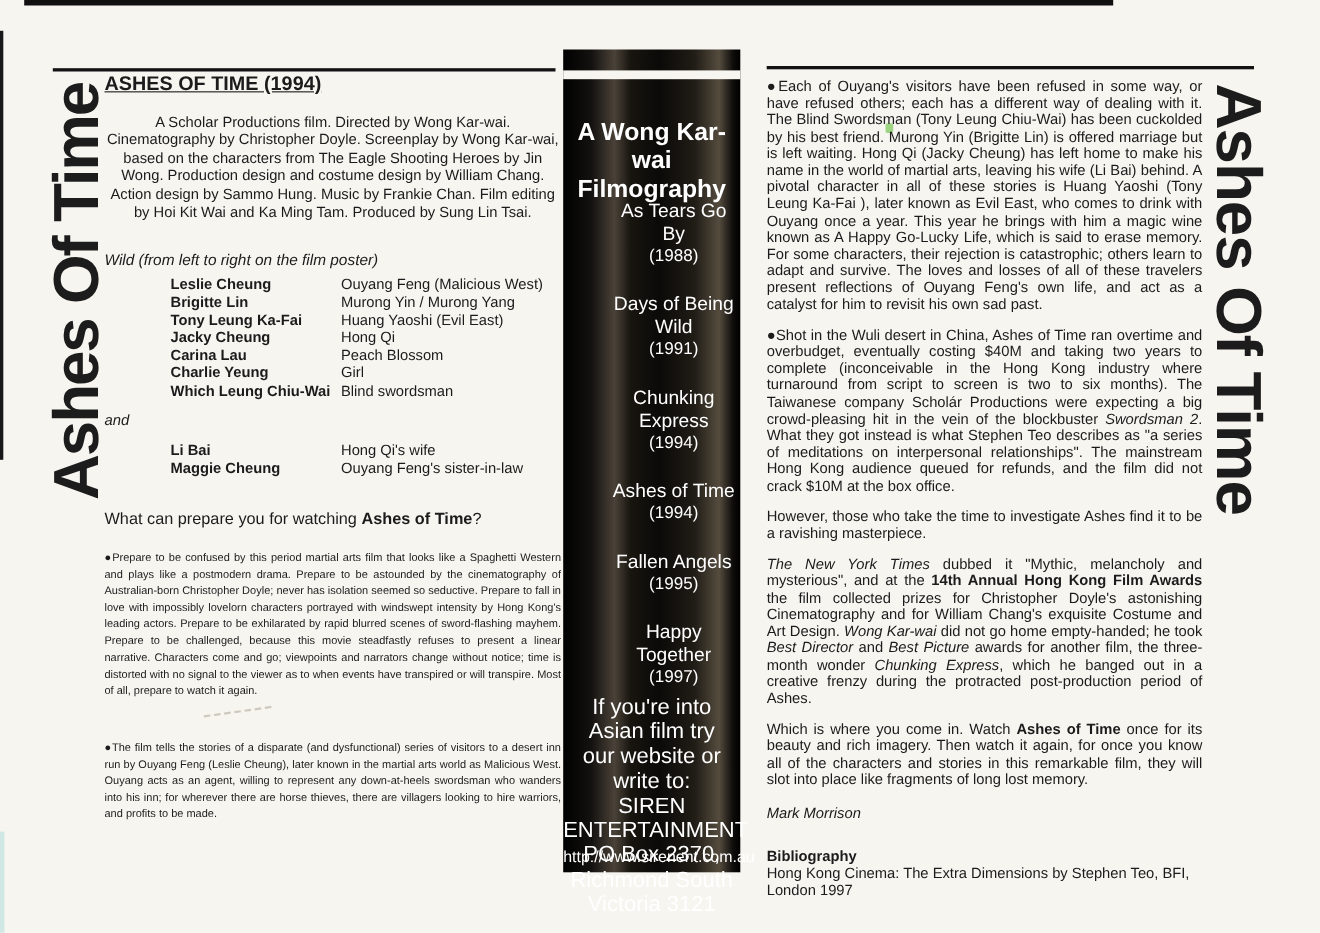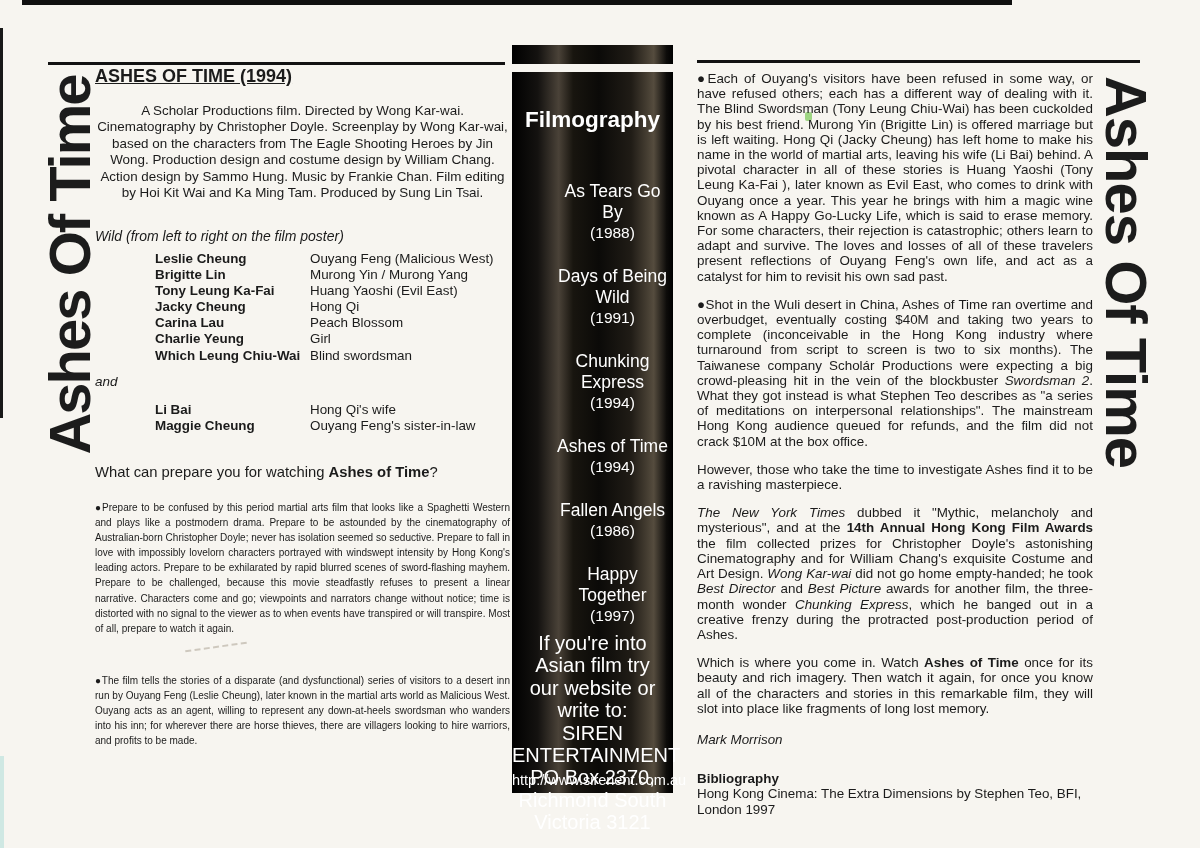--- a/index.html
+++ b/index.html
@@ -139,20 +139,21 @@
   </div>
 
   <p class="lp-question"><span>What can prepare you for watching </span><span style="font-weight: 700;">Ashes of Time</span><span>?</span></p>
   <p class="body-par lp-b1">●Prepare to be confused by this period martial arts film that looks like a Spaghetti Western and plays like a postmodern drama. Prepare to be astounded by the cinematography of Australian-born Christopher Doyle; never has isolation seemed so seductive. Prepare to fall in love with impossibly lovelorn characters portrayed with windswept intensity by Hong Kong's leading actors. Prepare to be exhilarated by rapid blurred scenes of sword-flashing mayhem. Prepare to be challenged, because this movie steadfastly refuses to present a linear narrative. Characters come and go; viewpoints and narrators change without notice; time is distorted with no signal to the viewer as to when events have transpired or will transpire. Most of all, prepare to watch it again.</p>
   <p class="body-par lp-b2">●The film tells the stories of a disparate (and dysfunctional) series of visitors to a desert inn run by Ouyang Feng (Leslie Cheung), later known in the martial arts world as Malicious West. Ouyang acts as an agent, willing to represent any down-at-heels swordsman who wanders into his inn; for wherever there are horse thieves, there are villagers looking to hire warriors, and profits to be made.</p>
 </section>
 
 <aside class="spine">
   <div class="spine-band"></div>
   <h2 class="spine-heading">
+    <div>A Wong Kar-wai</div>
     <div>Filmography</div>
   </h2>
   <div class="spine-films">
     <div class="film">
         <div class="film-title">As Tears Go By</div>
         <div class="film-year">(1988)</div>
       </div>
     <div class="film">
         <div class="film-title">Days of Being Wild</div>
         <div class="film-year">(1991)</div>
@@ -160,21 +161,21 @@
     <div class="film">
         <div class="film-title">Chunking Express</div>
         <div class="film-year">(1994)</div>
       </div>
     <div class="film">
         <div class="film-title">Ashes of Time</div>
         <div class="film-year">(1994)</div>
       </div>
     <div class="film">
         <div class="film-title">Fallen Angels</div>
-        <div class="film-year">(1986)</div>
+        <div class="film-year">(1995)</div>
       </div>
     <div class="film">
         <div class="film-title">Happy Together</div>
         <div class="film-year">(1997)</div>
       </div>
   </div>
   <div class="spine-contact">
     <div>If you're into Asian film try</div>
     <div>our website or write to:</div>
     <div>SIREN ENTERTAINMENT</div>

